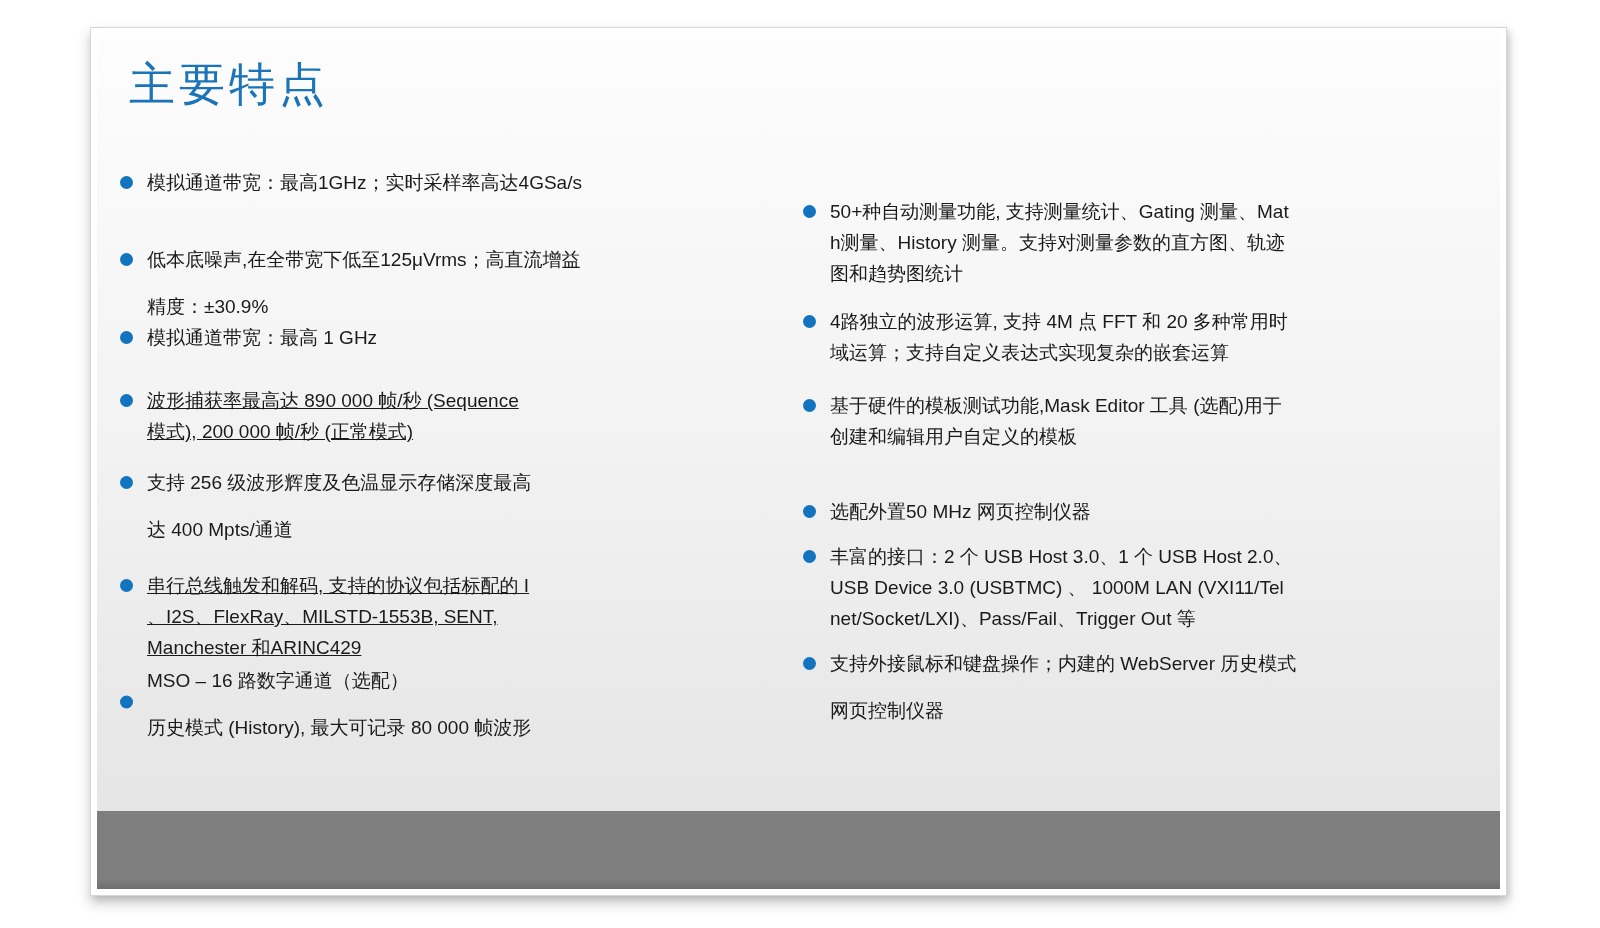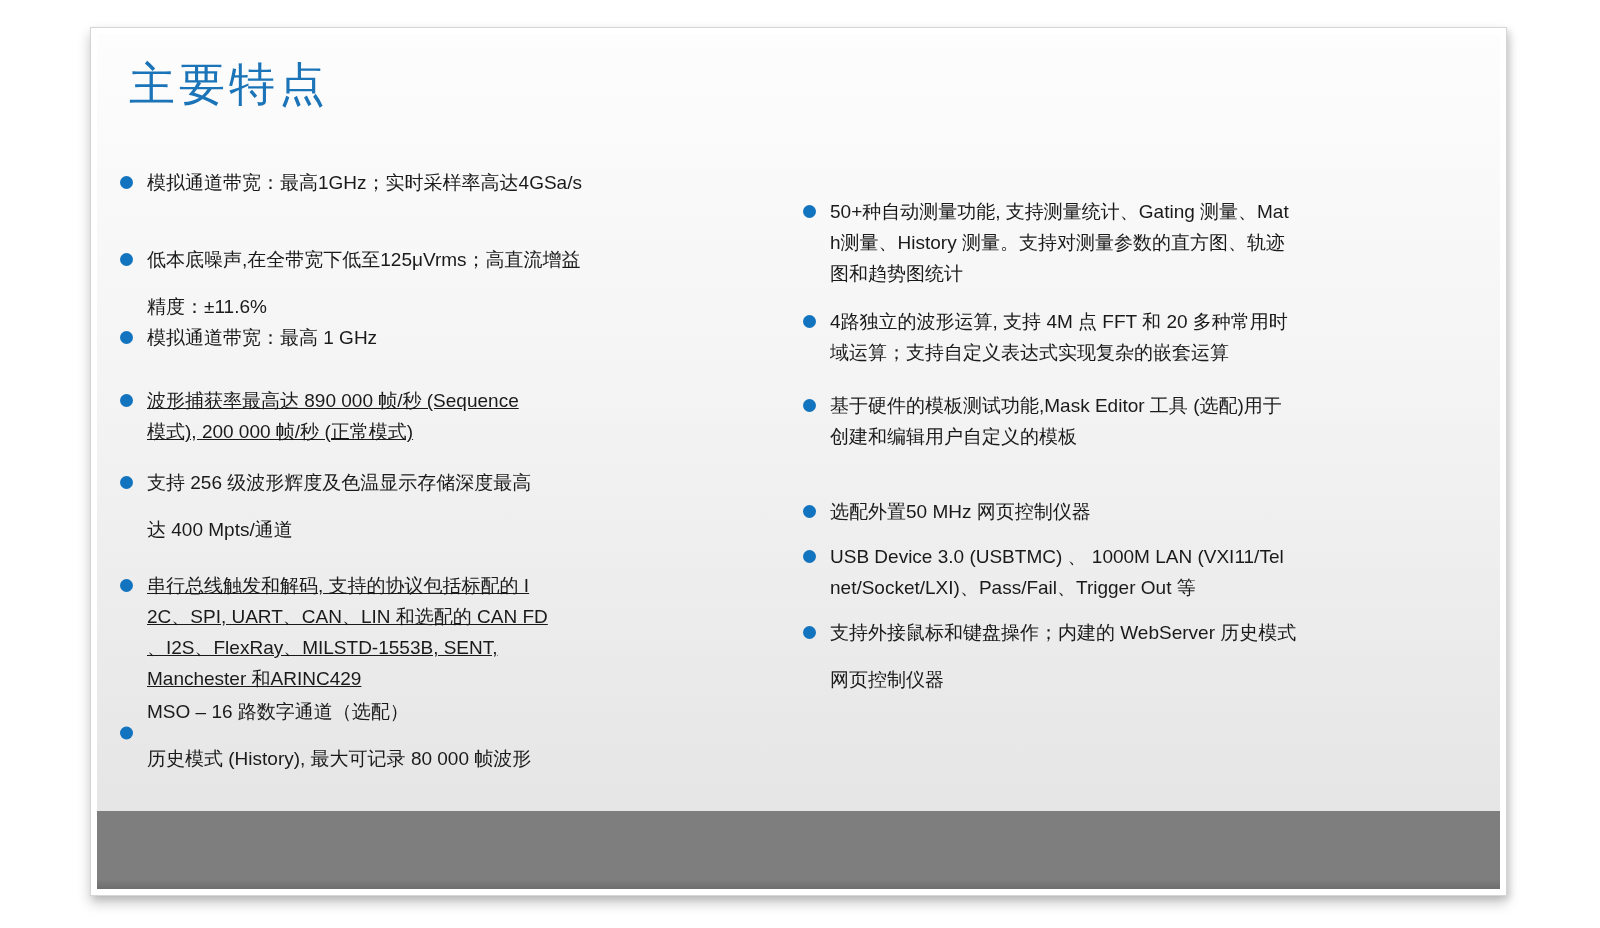--- a/index.html
+++ b/index.html
@@ -109,21 +109,21 @@
           <li class="feature-item">
             <span class="dot"></span>
             <div class="lines">
               <div class="line">模拟通道带宽：最高1GHz；实时采样率高达4GSa/s</div>
             </div>
           </li>
           <li class="feature-item">
             <span class="dot"></span>
             <div class="lines">
               <div class="line">低本底噪声,在全带宽下低至125μVrms；高直流增益</div>
-              <div class="line para">精度：±11.6%</div>
+              <div class="line para">精度：±30.9%</div>
             </div>
           </li>
           <li class="feature-item">
             <span class="dot"></span>
             <div class="lines">
               <div class="line">模拟通道带宽：最高 1 GHz</div>
             </div>
           </li>
           <li class="feature-item">
             <span class="dot"></span>
@@ -136,21 +136,20 @@
             <span class="dot"></span>
             <div class="lines">
               <div class="line">支持 256 级波形辉度及色温显示存储深度最高</div>
               <div class="line para">达 400 Mpts/通道</div>
             </div>
           </li>
           <li class="feature-item">
             <span class="dot"></span>
             <div class="lines">
               <div class="line">串行总线触发和解码, 支持的协议包括标配的 I</div>
-              <div class="line">2C、SPI, UART、CAN、LIN 和选配的 CAN FD</div>
               <div class="line">、I2S、FlexRay、MILSTD-1553B, SENT,</div>
               <div class="line">Manchester 和ARINC429</div>
             </div>
           </li>
           <li class="feature-item dot-center">
             <span class="dot"></span>
             <div class="lines">
               <div class="line">MSO –  16 路数字通道（选配）</div>
               <div class="line para">历史模式 (History), 最大可记录 80 000 帧波形</div>
             </div>
@@ -182,20 +181,21 @@
           </li>
           <li class="feature-item">
             <span class="dot"></span>
             <div class="lines">
               <div class="line">选配外置50 MHz 网页控制仪器</div>
             </div>
           </li>
           <li class="feature-item">
             <span class="dot"></span>
             <div class="lines">
+              <div class="line">丰富的接口：2 个 USB Host 3.0、1 个 USB Host 2.0、</div>
               <div class="line">USB Device 3.0 (USBTMC) 、 1000M LAN (VXI11/Tel</div>
               <div class="line">net/Socket/LXI)、Pass/Fail、Trigger Out 等</div>
             </div>
           </li>
           <li class="feature-item">
             <span class="dot"></span>
             <div class="lines">
               <div class="line">支持外接鼠标和键盘操作；内建的 WebServer 历史模式</div>
               <div class="line para">网页控制仪器</div>
             </div>

